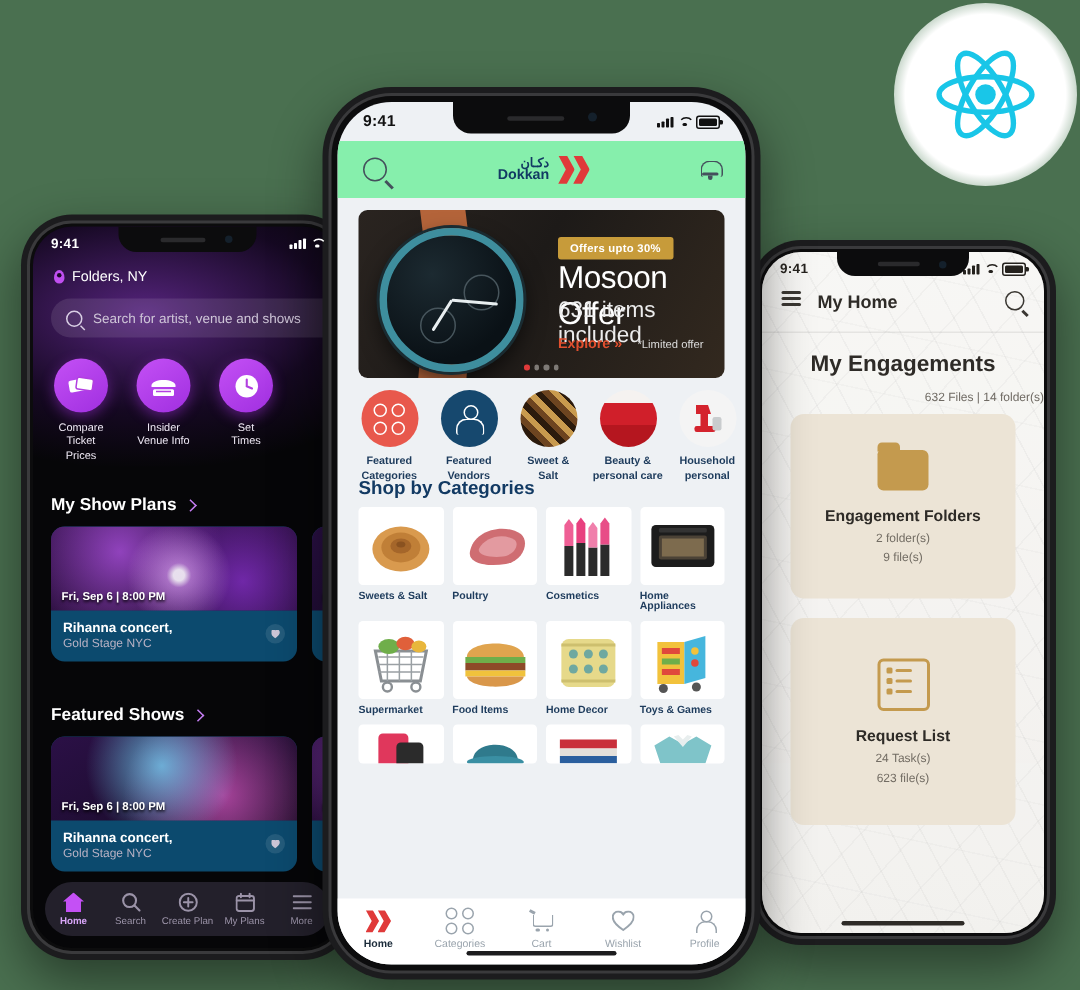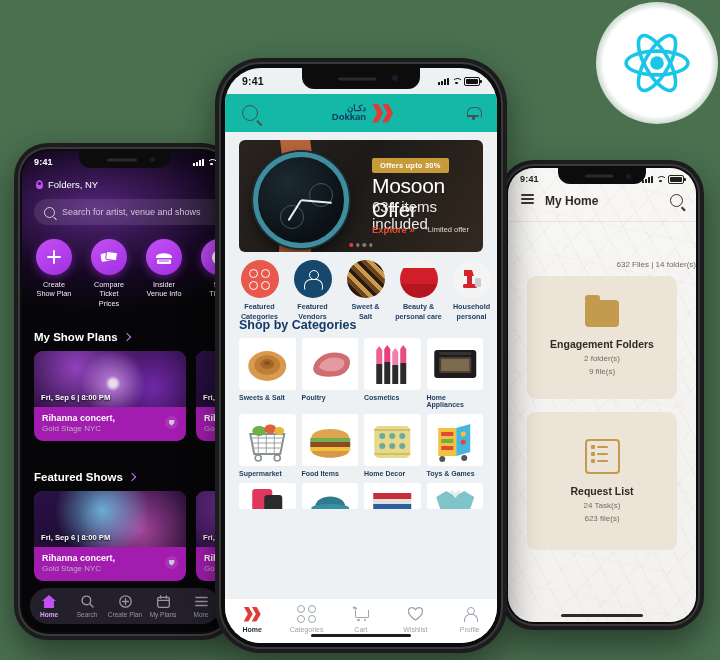--- a/index.html
+++ b/index.html
@@ -61,21 +61,21 @@
     background:linear-gradient(145deg,#c450f5,#a02fe0);display:flex;align-items:center;justify-content:center;
     box-shadow:0 3px 9px rgba(170,50,230,.45);}
   .qa .lbl{font-size:7.3px;line-height:1.3;color:#efe9f5;}
   .plus{position:relative;width:14px;height:14px;}
   .plus::before,.plus::after{content:"";position:absolute;background:#fff;border-radius:1px;}
   .plus::before{left:6px;top:0;width:2px;height:14px;}
   .plus::after{left:0;top:6px;width:14px;height:2px;}
   .sec-title{position:absolute;left:12px;font-weight:700;font-size:11.5px;display:flex;align-items:center;gap:6px;}
   .chev{width:5px;height:5px;border-right:1.4px solid #c77ef5;border-top:1.4px solid #c77ef5;transform:rotate(45deg);}
   .card-row{position:absolute;left:12px;right:-40px;display:flex;gap:10px;}
-  .ev-card{width:152px;flex:none;border-radius:9px;overflow:hidden;background:#a21caf;}
+  .ev-card{width:164px;flex:none;border-radius:9px;overflow:hidden;background:#0c4a6e;}
   .ev-img{height:56px;position:relative;
     background:
       radial-gradient(circle at 52% 58%, rgba(255,255,255,.85) 0 4%, rgba(236,180,255,.5) 9%, rgba(0,0,0,0) 38%),
       radial-gradient(circle at 28% 30%, rgba(190,90,245,.7), rgba(0,0,0,0) 55%),
       radial-gradient(circle at 78% 65%, rgba(140,50,210,.75), rgba(0,0,0,0) 55%),
       linear-gradient(150deg,#2a0d3f,#160720);}
   .ev-img.alt{background:
       radial-gradient(circle at 45% 35%, rgba(120,220,255,.75), rgba(0,0,0,0) 52%),
       radial-gradient(circle at 70% 70%, rgba(225,90,200,.7), rgba(0,0,0,0) 55%),
       linear-gradient(150deg,#2b1046,#140a22);}
@@ -122,21 +122,21 @@
   .list-ic i{position:absolute;left:4px;width:4px;height:4px;border-radius:1px;background:#c49a4e;}
   .list-ic i::after{content:"";position:absolute;left:6.5px;top:1px;width:11px;height:2px;border-radius:1px;background:#c49a4e;}
   .list-ic i:nth-child(1){top:3.5px}.list-ic i:nth-child(2){top:10.5px}.list-ic i:nth-child(3){top:17.5px}
 
   
   #phone-center{left:215px;top:58px;width:292px;height:595px;}
   #phone-center{border-radius:46px;}
   #phone-center .bezel{border-radius:42px;}
   #phone-center .bezel2{border-radius:40px;}
   #phone-center .screen{inset:10px;border-radius:36px;background:#eef1f4;color:#123;}
-  .cp-head{position:absolute;left:0;right:0;top:26px;height:38px;background:#14b8a6;
+  .cp-head{position:absolute;left:0;right:0;top:26px;height:38px;background:#86efac;
     display:flex;align-items:center;justify-content:space-between;padding:0 17px;box-sizing:border-box;z-index:10;}
   .mag3{width:14px;height:14px;border:1.9px solid #44505c;border-radius:50%;position:relative;}
   .mag3::after{content:"";position:absolute;right:-5px;bottom:-4px;width:6.5px;height:1.9px;background:#44505c;transform:rotate(45deg);}
   .bell{width:13px;height:14px;position:relative;}
   .bell::before{content:"";position:absolute;left:0;top:1px;width:13px;height:10px;
     border:1.7px solid #44505c;border-radius:6px 6px 2px 2px;border-bottom:none;}
   .bell::after{content:"";position:absolute;left:1px;bottom:3px;width:11px;height:1.7px;background:#44505c;border-radius:1px;}
   .bell i{position:absolute;left:5px;bottom:0;width:3px;height:3px;border-radius:0 0 3px 3px;background:#44505c;}
   .logo{display:flex;align-items:center;gap:6px;}
   .logo-words{text-align:right;line-height:1.05;}
@@ -250,27 +250,20 @@
       </div>
 
       <div class="lp-search">
         <span class="mag"></span>
         <span>Search for artist, venue and shows</span>
       </div>
 
       <div class="lp-quick">
         <div class="qa">
           <div class="circ">
-              <span class="plus"></span>
-            </div>
-          <div class="lbl" style="white-space:pre-line">Create
-Show Plan</div>
-        </div>
-        <div class="qa">
-          <div class="circ">
             <svg width="18" height="16" viewBox="0 0 18 16">
                 <rect x="1" y="4" width="11" height="8" rx="1.5" fill="#fff" transform="rotate(-10 6.5 8)"></rect>
                 <rect x="6" y="3" width="11" height="8" rx="1.5" fill="#fff" stroke="#b23fe0" stroke-width="1" transform="rotate(8 11.5 7)"></rect>
               </svg>
           </div>
           <div class="lbl" style="white-space:pre-line">Compare
 Ticket Prices</div>
         </div>
         <div class="qa">
           <div class="circ">
@@ -427,20 +420,21 @@
       <div class="rp-head">
         <div class="burger">
             <i></i>
             <i></i>
             <i></i>
           </div>
         <div class="ttl">My Home</div>
         <div class="mag2"></div>
       </div>
 
+      <div class="rp-h1">My Engagements</div>
       <div class="rp-sub">632 Files | 14 folder(s)</div>
 
       <div class="tile" style="top:108px;height:123px;">
         <div class="folder-ic"></div>
         <div class="t-name">Engagement Folders</div>
         <div class="t-line">2 folder(s)</div>
         <div class="t-line">9 file(s)</div>
       </div>
 
       <div class="tile" style="top:244px;height:138px;">

